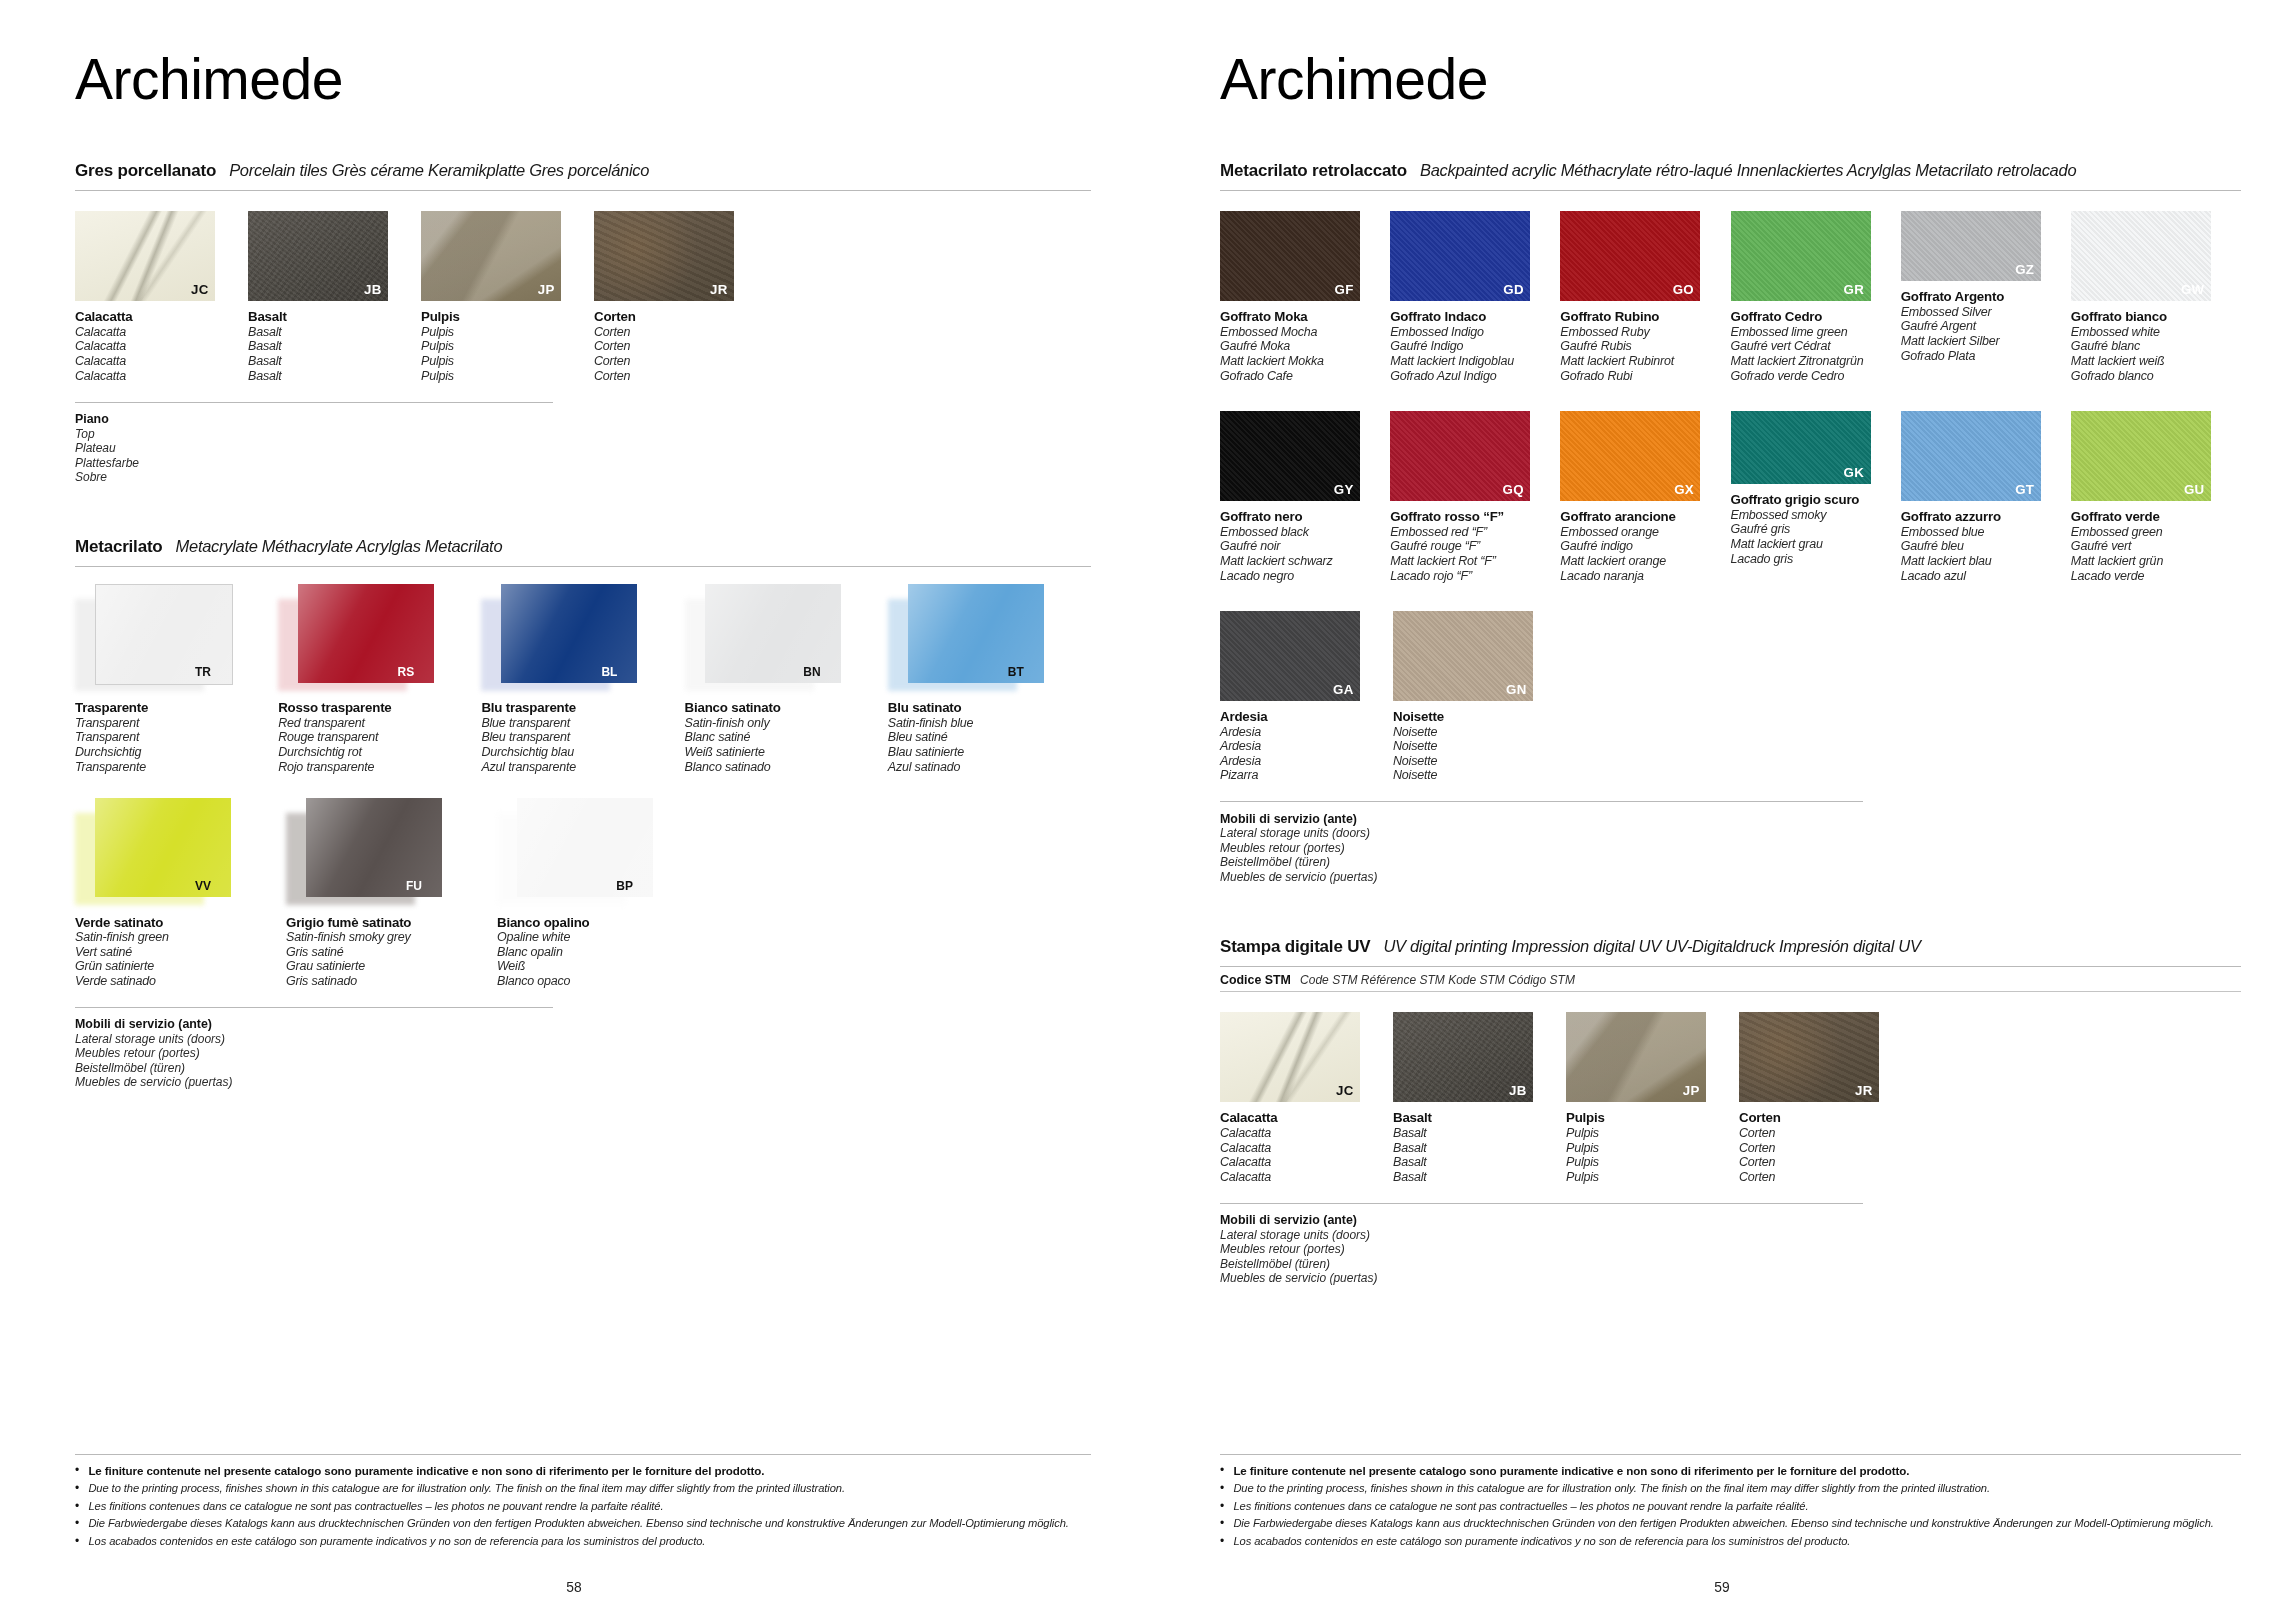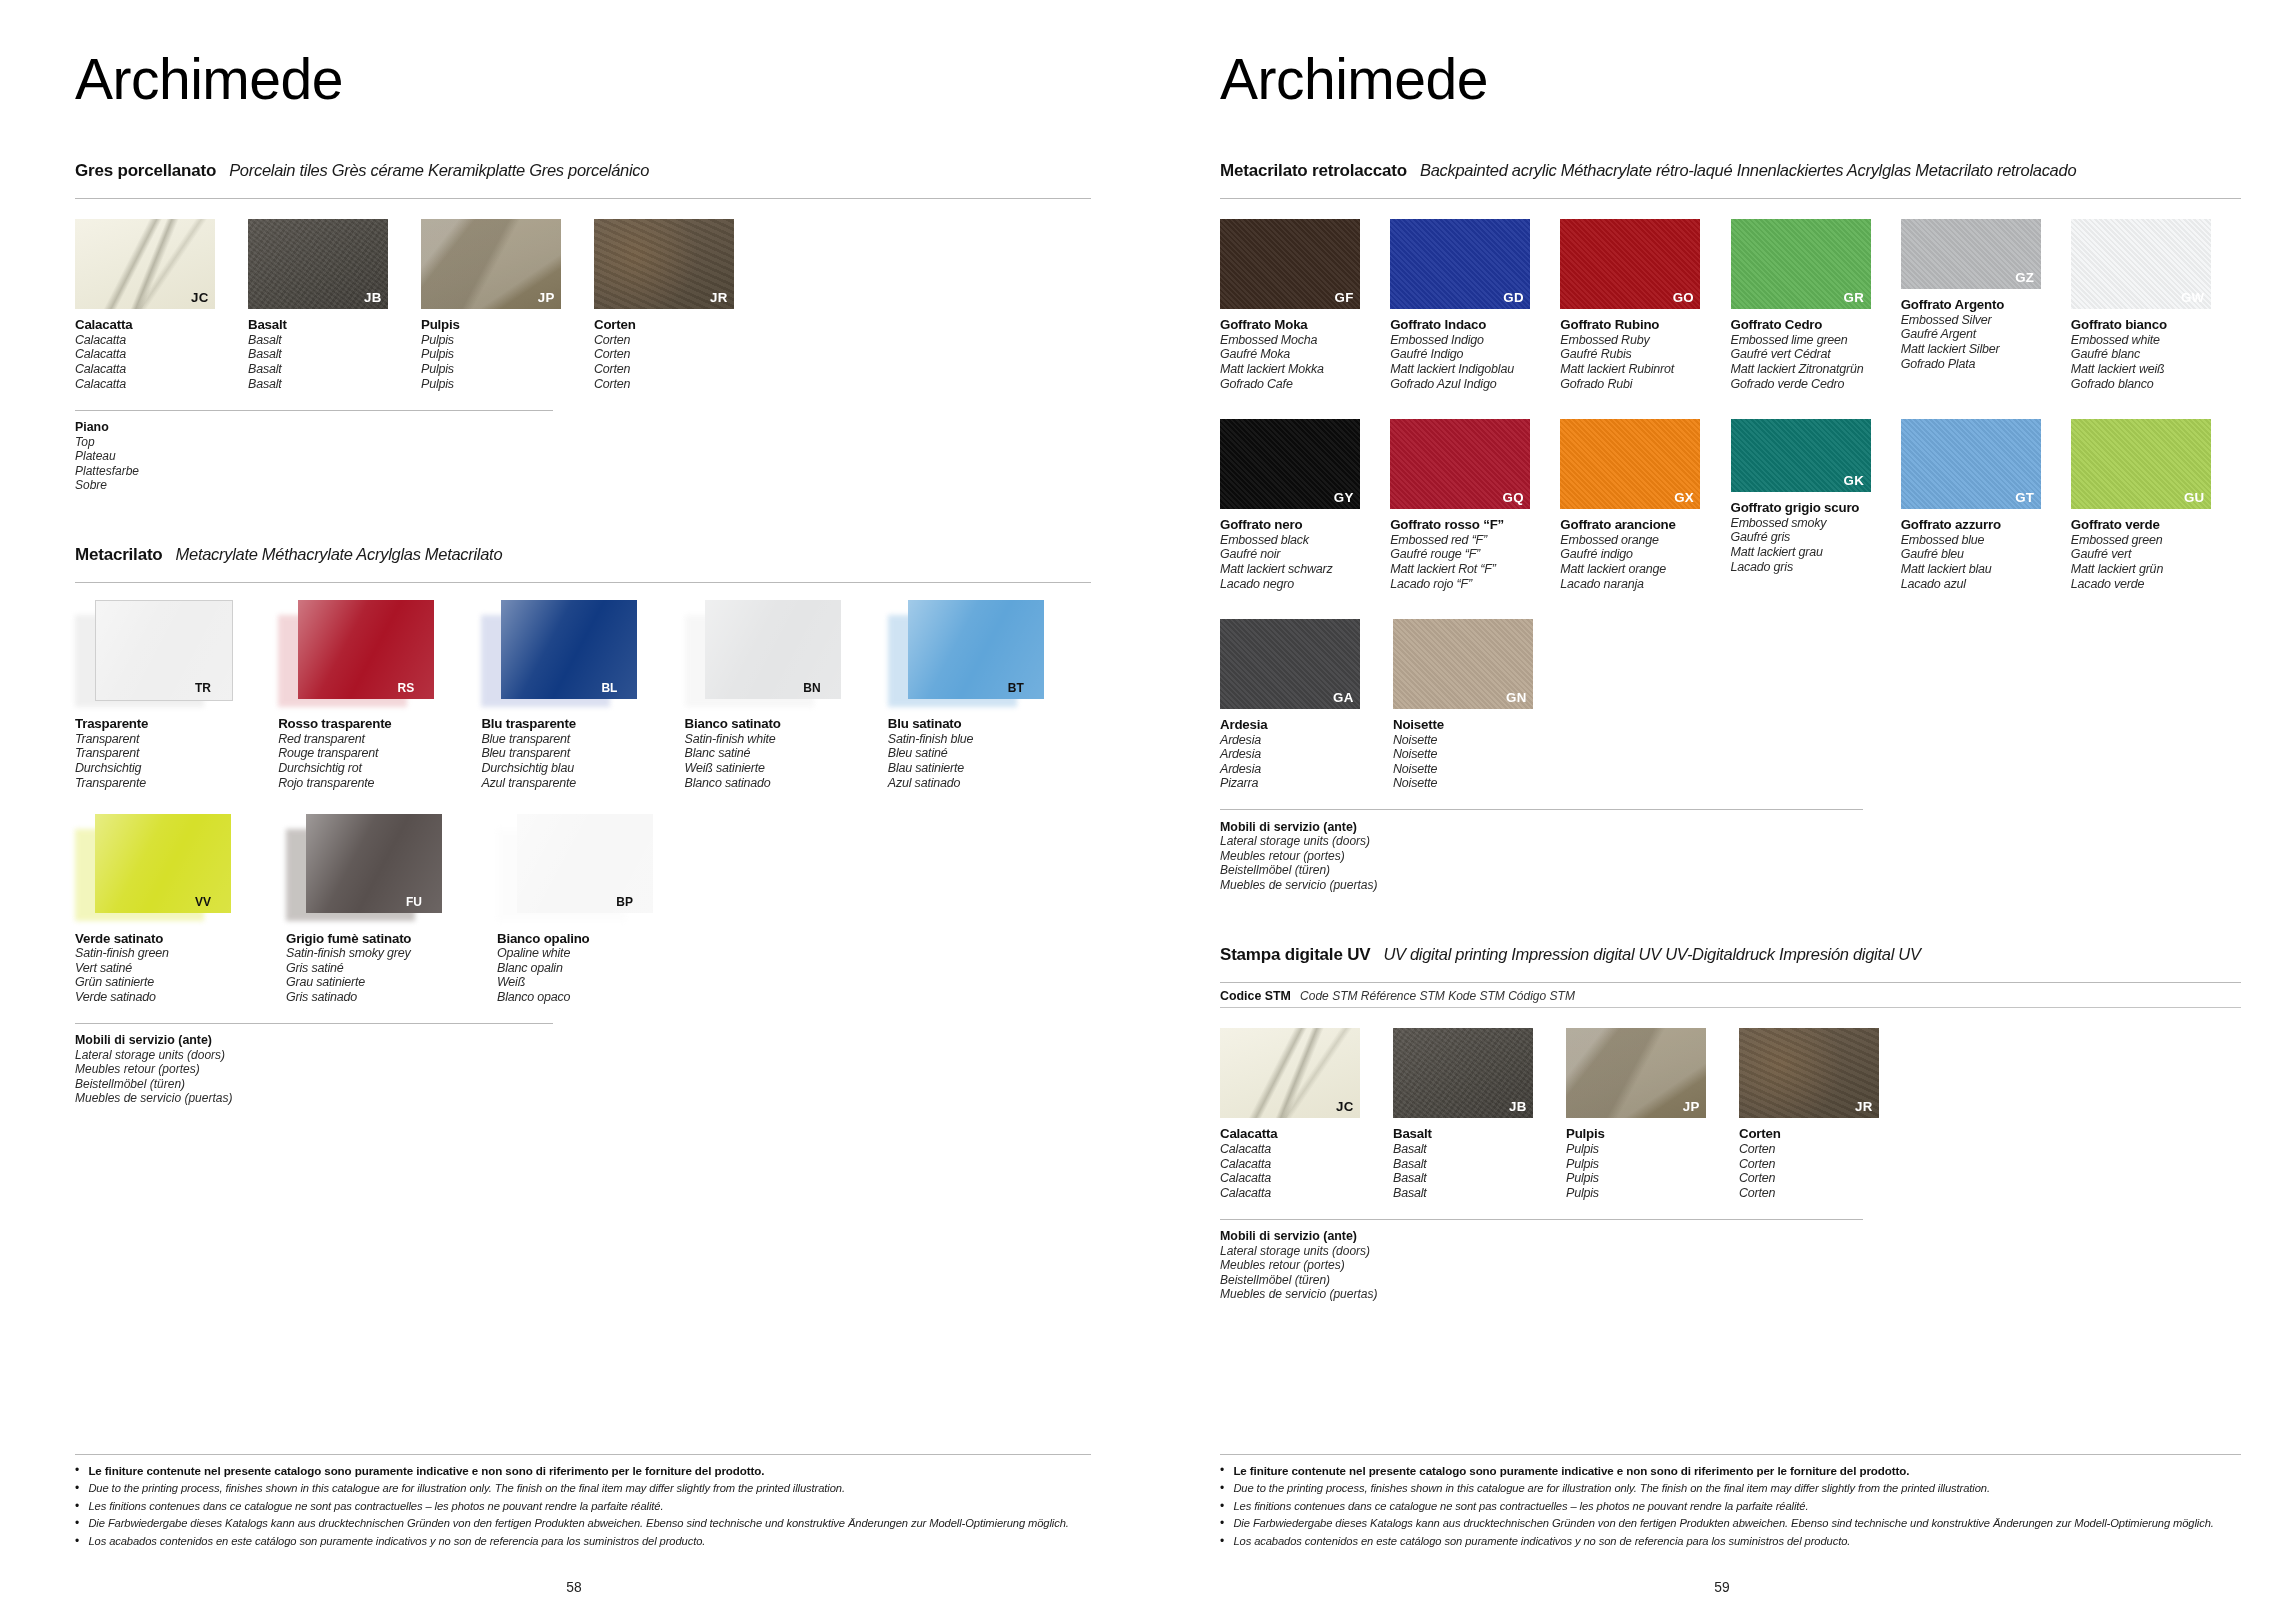--- a/index.html
+++ b/index.html
@@ -4,21 +4,21 @@
 <style>
   html,body{margin:0;padding:0;background:#ffffff;}
   body{width:2296px;height:1624px;font-family:"Liberation Sans",sans-serif;color:#111;overflow:hidden;}
   .spread{display:flex;width:2296px;height:1624px;}
   .page{position:relative;width:1148px;height:1624px;box-sizing:border-box;padding:31px 57px 0 75px;}
   .page.right{padding-left:72px;padding-right:55px;}
 
   .brand{font-size:57px;font-weight:400;letter-spacing:-0.5px;line-height:1;margin:20px 0 0 0;
          font-family:"Liberation Sans",sans-serif;color:#000;}
 
-  .sec-head{margin-top:53px;border-bottom:1.5px solid #b9b9b9;padding-bottom:17px;
+  .sec-head{margin-top:53px;border-bottom:1.5px solid #b9b9b9;padding-bottom:9px;
             display:flex;align-items:baseline;gap:13px;white-space:nowrap;}
   .sec-head .it{font-size:17px;font-weight:bold;letter-spacing:-0.2px;}
   .sec-head .tr{font-size:16.5px;font-style:italic;color:#1a1a1a;letter-spacing:-0.3px;}
   .sub-head{display:flex;align-items:baseline;gap:9.2px;margin-top:6.4px;border-bottom:1.3px solid #c4c4c4;padding-bottom:3.7px;}
   .sub-head .it{font-size:12.4px;font-weight:bold;}
   .sub-head .tr{font-size:12px;font-style:italic;color:#333;}
 
   .grid{display:flex;}
   .cell{box-sizing:border-box;}
 
@@ -196,21 +196,21 @@
           </div>
         </div>
         <div class="cell" style="width: 211px;">
           <div class="acr">
             <div class="back" style="background: rgb(241, 241, 241);"></div>
             <div class="front gloss" style="background-color: rgb(228, 229, 230);"></div>
             <div class="code" style="color: rgb(17, 17, 17);">BN</div>
           </div>
           <div class="names">
             <div class="n0">Bianco satinato</div>
-            <div class="n">Satin-finish white</div>
+            <div class="n">Satin-finish only</div>
             <div class="n">Blanc satiné</div>
             <div class="n">Weiß satinierte</div>
             <div class="n">Blanco satinado</div>
           </div>
         </div>
         <div class="cell" style="width: 211px;">
           <div class="acr">
             <div class="back" style="background: rgb(169, 205, 234);"></div>
             <div class="front gloss" style="background-color: rgb(95, 165, 217);"></div>
             <div class="code" style="color: rgb(17, 17, 17);">BT</div>

